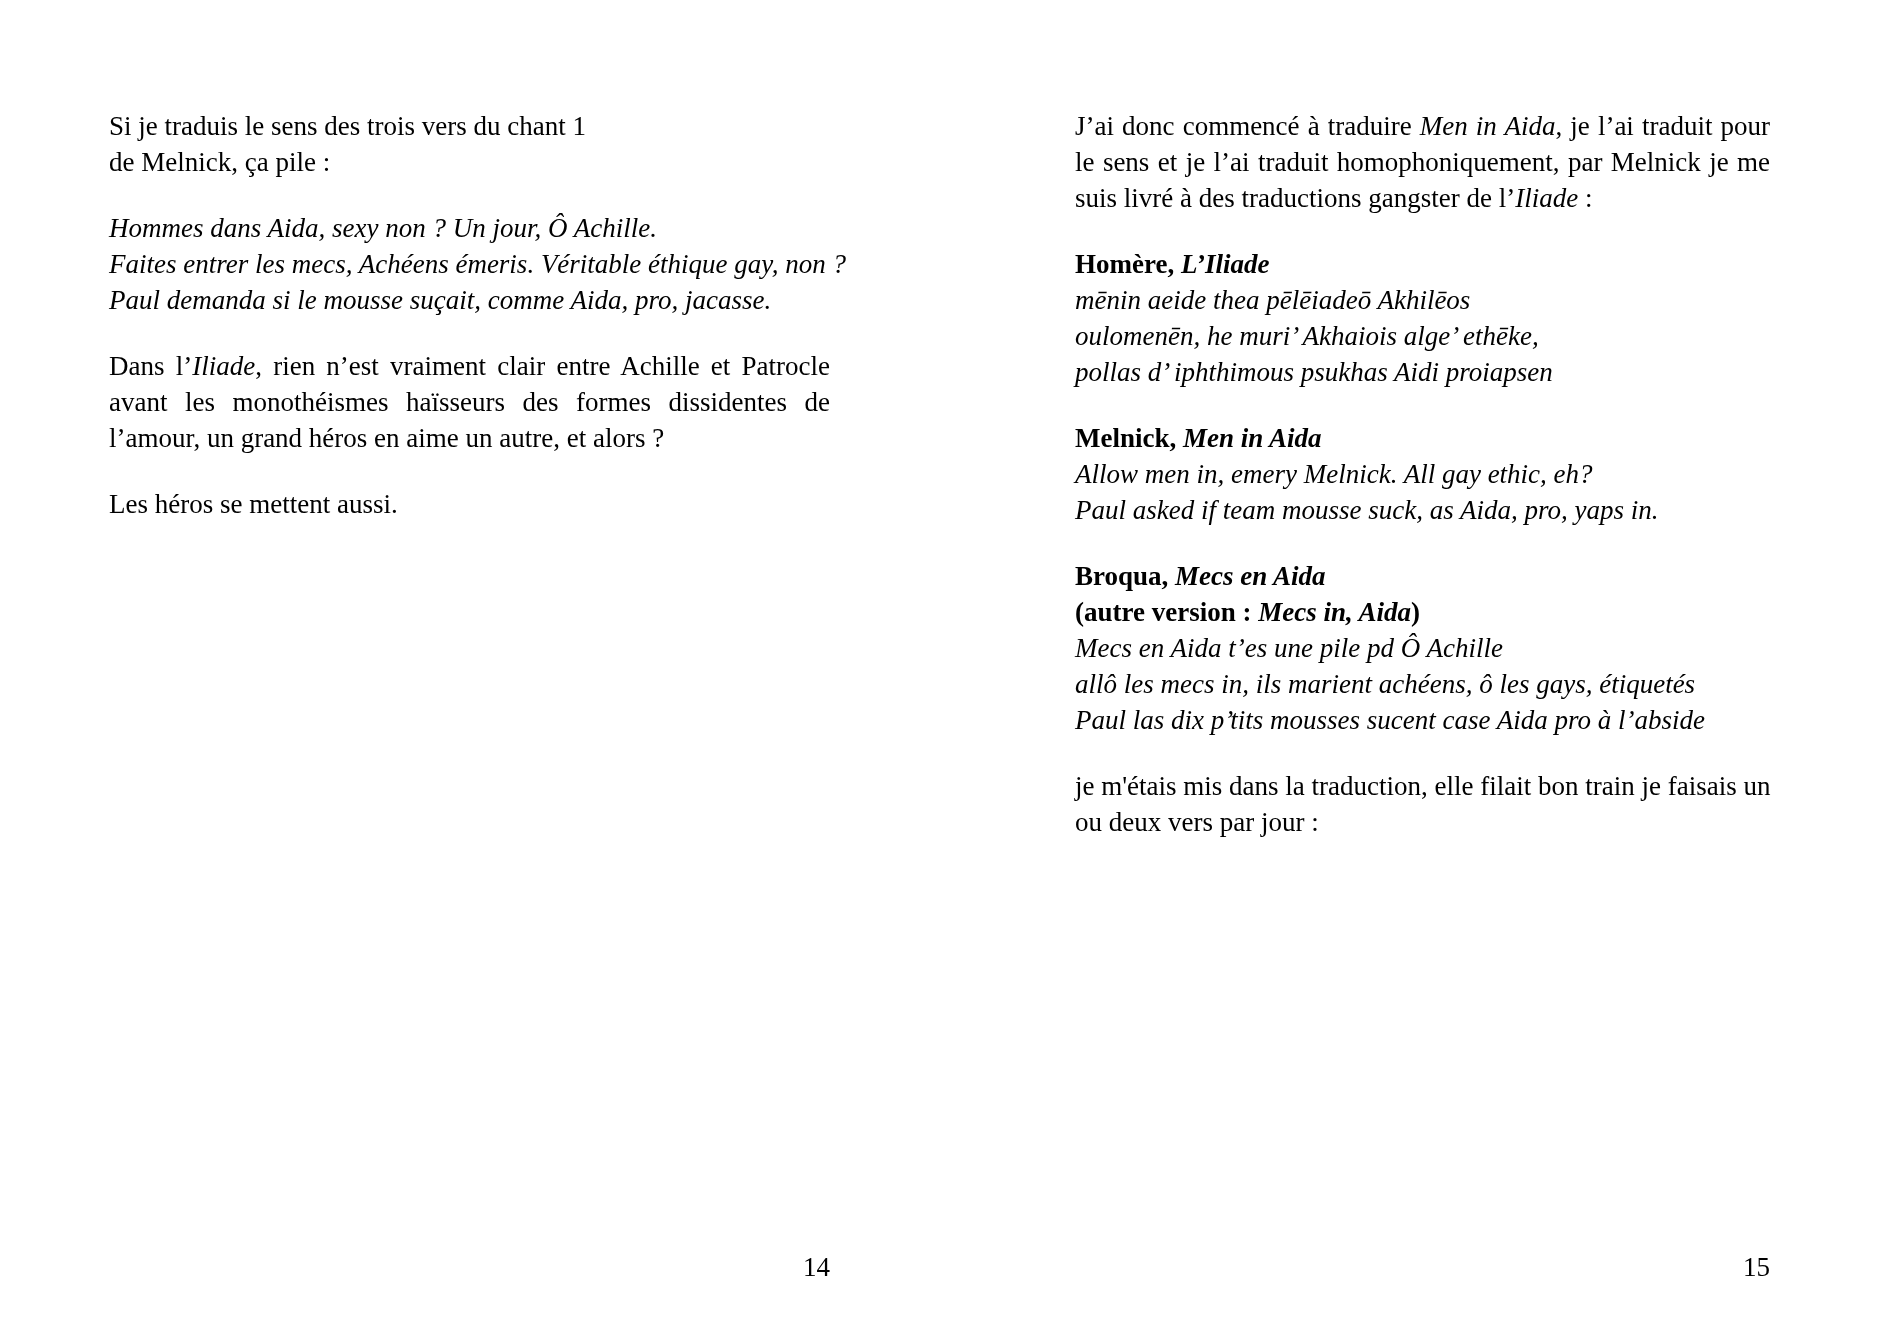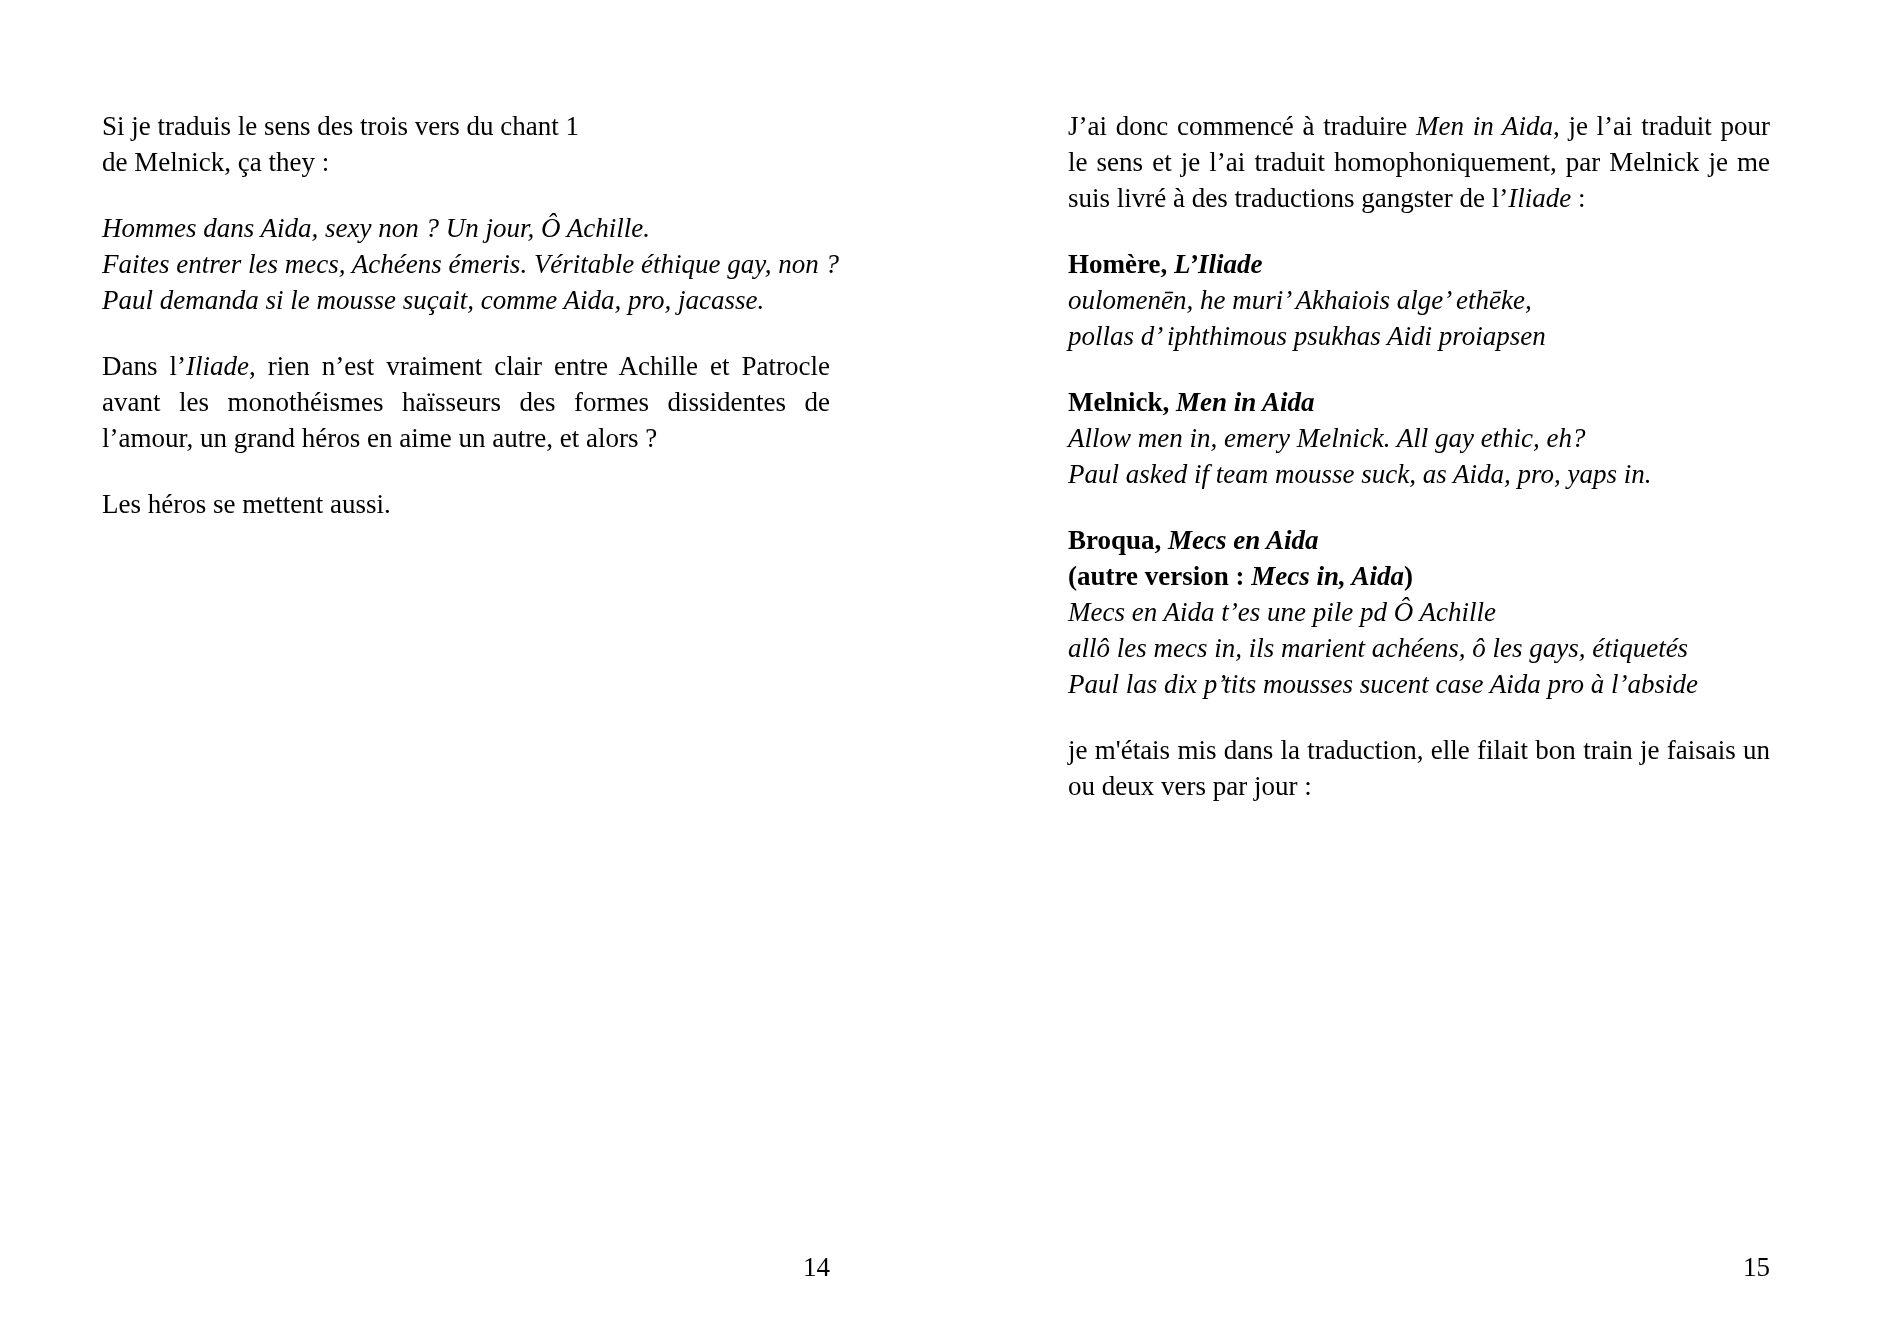--- a/index.html
+++ b/index.html
@@ -32,20 +32,21 @@
     font-size: 27px;
     line-height: 36px;
   }
   #page-left  .text-col { left: 102px; width: 728px; }
   #page-right .text-col { left: 123px; width: 702px; }
 
   .block + .block { margin-top: 30px; }
 
   .line {
     white-space: nowrap;
+    margin-left: 7px;
   }
   .line.j {
     text-align: justify;
     text-align-last: justify;
   }
   .i { font-style: italic; }
   .b { font-weight: bold; }
 
   .page-number {
     position: absolute;
@@ -58,21 +59,21 @@
   #page-right .page-number { left: 123px; width: 702px; }
 </style>
 </head>
 <body>
 
 <div class="spread">
   <section class="page" id="page-left">
     <div class="text-col" id="page-left-blocks">
         <div class="block">
           <div class="line"><span>Si je traduis le sens des trois vers du chant 1</span></div>
-          <div class="line"><span>de Melnick, ça they :</span></div>
+          <div class="line"><span>de Melnick, ça pile :</span></div>
         </div>
         <div class="block">
           <div class="line"><span class="i">Hommes dans Aida, sexy non ? Un jour, Ô Achille.</span></div>
           <div class="line"><span class="i">Faites entrer les mecs, Achéens émeris. Véritable éthique gay, non ?</span></div>
           <div class="line"><span class="i">Paul demanda si le mousse suçait, comme Aida, pro, jacasse.</span></div>
         </div>
         <div class="block">
           <div class="line j"><span>Dans l’</span><span class="i">Iliade</span><span>, rien n’est vraiment clair entre Achille et Patrocle</span></div>
           <div class="line j"><span>avant les monothéismes haïsseurs des formes dissidentes de</span></div>
           <div class="line"><span>l’amour, un grand héros en aime un autre, et alors ?</span></div>
@@ -85,20 +86,21 @@
   </section>
   <section class="page" id="page-right">
     <div class="text-col" id="page-right-blocks">
         <div class="block">
           <div class="line j"><span>J’ai donc commencé à traduire </span><span class="i">Men in Aida</span><span>, je l’ai traduit pour</span></div>
           <div class="line j"><span>le sens et je l’ai traduit homophoniquement, par Melnick je me</span></div>
           <div class="line"><span>suis livré à des traductions gangster de l’</span><span class="i">Iliade</span><span> :</span></div>
         </div>
         <div class="block">
           <div class="line"><span class="b">Homère, </span><span class="i b">L’Iliade</span></div>
+          <div class="line"><span class="i">mēnin aeide thea pēlēiadeō Akhilēos</span></div>
           <div class="line"><span class="i">oulomenēn, he muri’ Akhaiois alge’ ethēke,</span></div>
           <div class="line"><span class="i">pollas d’ iphthimous psukhas Aidi proiapsen</span></div>
         </div>
         <div class="block">
           <div class="line"><span class="b">Melnick, </span><span class="i b">Men in Aida</span></div>
           <div class="line"><span class="i">Allow men in, emery Melnick. All gay ethic, eh?</span></div>
           <div class="line"><span class="i">Paul asked if team mousse suck, as Aida, pro, yaps in.</span></div>
         </div>
         <div class="block">
           <div class="line"><span class="b">Broqua, </span><span class="i b">Mecs en Aida</span></div>

